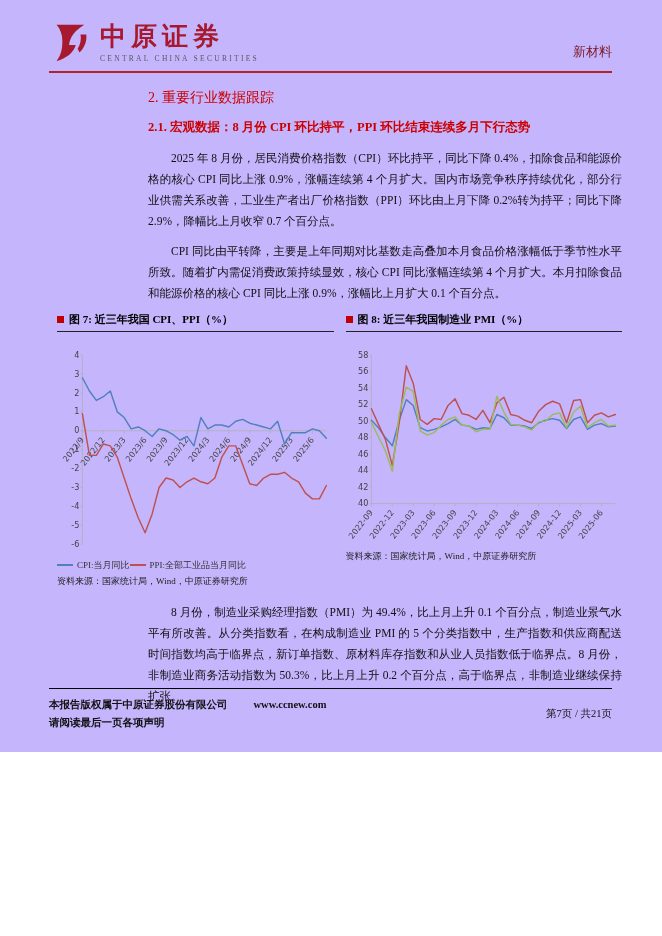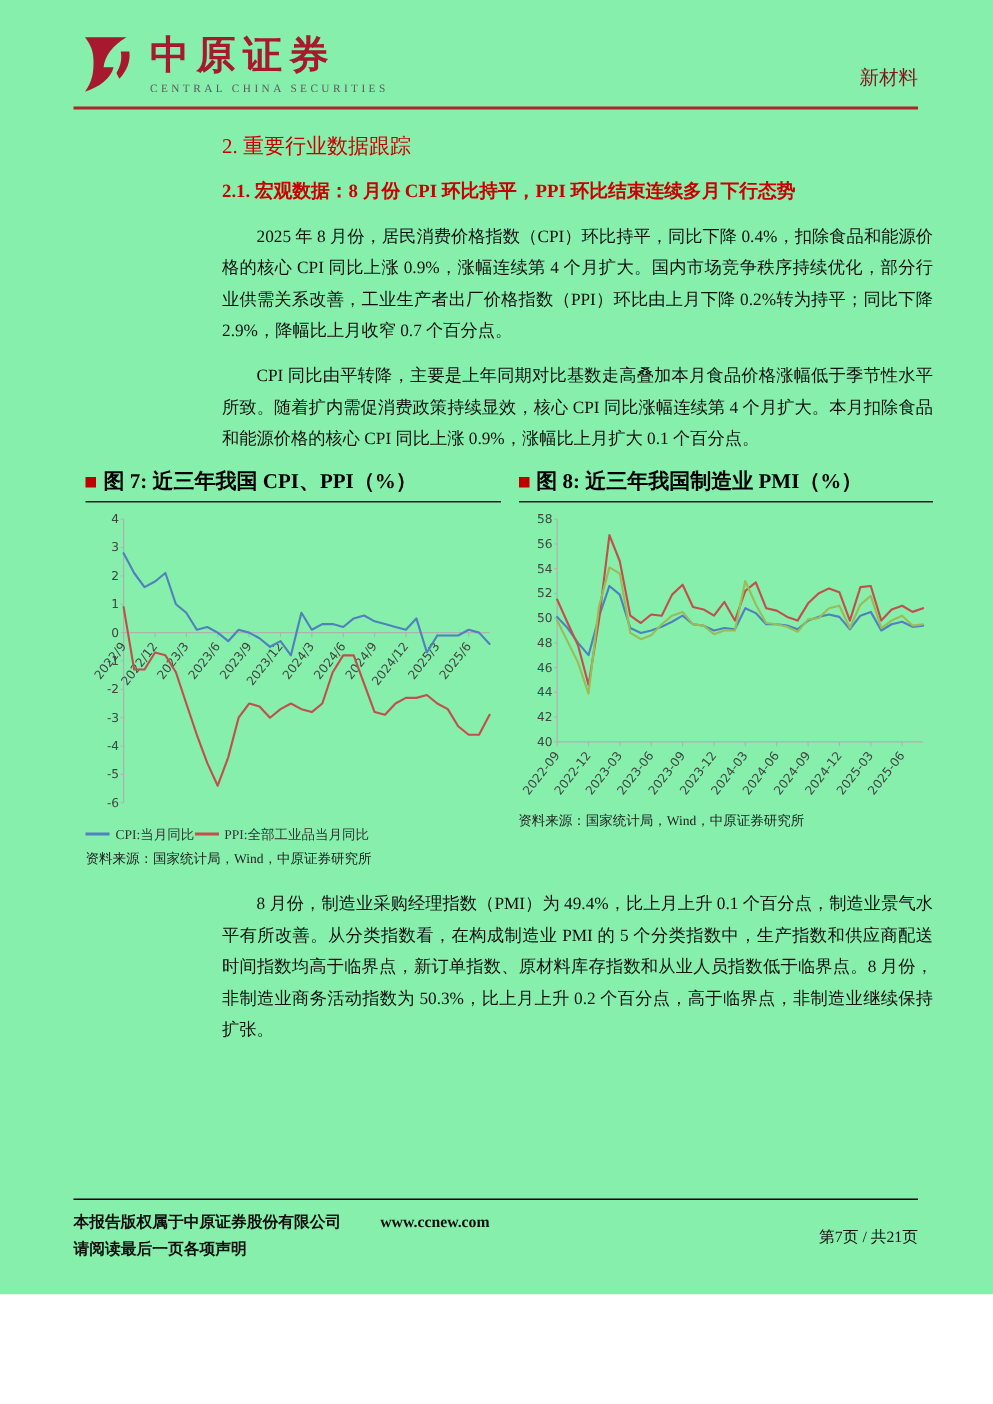--- a/index.html
+++ b/index.html
@@ -1,18 +1,18 @@
 <!DOCTYPE html>
 <html><head>
 <meta charset="utf-8">
 <style>
   * { margin:0; padding:0; box-sizing:border-box; }
   html,body { background:#ffffff; }
   body { font-family:"Liberation Serif","DejaVu Serif",serif; }
-  .page { position:relative; width:662px; height:863px; margin:0 auto; background:#86efac; overflow:hidden; }
+  .page { position:relative; width:662px; height:752px; margin:0 auto; background:#c4b5fd; overflow:hidden; }
 
   
   .header { padding:22px 50px 0 49px; }
   .header-row { display:flex; justify-content:space-between; align-items:flex-end; }
   .brand { display:flex; align-items:center; gap:9px; }
   .logo-svg { width:42px; height:42px; flex:none; }
   .brand-cn { font-size:26px; font-weight:bold; color:#a6192e; letter-spacing:5px; line-height:1.1; }
   .brand-en { font-size:7.5px; color:#5a5a5a; letter-spacing:2.3px; margin-top:2px; }
   .report-tag { font-size:13px; font-weight:normal; color:#7c1823; padding-bottom:3px; }
   .header-divider { height:2px; background:#b02328; margin:7px 50px 0 49px; }
@@ -20,22 +20,22 @@
   
   .content { padding:14px 40px 0 57px; }
   .text-col { margin-left:91px; }
   .section-title { color:#cc0000; font-size:14px; font-weight:normal; margin:2px 0 12px 0; }
   .subsection-title { color:#cc0000; font-size:12.5px; font-weight:bold; margin:0 0 12px 0; }
   .body-p { font-size:11.5px; line-height:1.82; color:#111; text-align:justify; text-indent:2em; margin-bottom:9px; }
 
   
   .figures { display:flex; gap:12px; margin-top:8px; }
   .figure { flex:1; min-width:0; }
-  .fig-caption { display:flex; align-items:center; gap:5px; font-size:14px; font-weight:bold; color:#000;
-                 border-bottom:1.5px solid #222; padding-bottom:4px; margin-bottom:4px; }
+  .fig-caption { display:flex; align-items:center; gap:5px; font-size:11px; font-weight:bold; color:#000;
+                 border-bottom:1.5px solid #222; padding-bottom:4px; margin-bottom:16px; }
   .bullet { width:7px; height:7px; background:#c00000; flex:none; }
   .chart { width:100%; display:block; }
   .chart text { font-family:"DejaVu Sans","Liberation Sans",sans-serif; }
   .legend { display:flex; justify-content:flex-start; align-items:center; flex-wrap:wrap;
             font-size:9px; color:#333; margin-top:2px; min-height:13px; }
   .legend-item { display:inline-flex; align-items:center; gap:4px; white-space:nowrap; }
   .legend-swatch { display:inline-block; width:16px; height:2px; }
   .legend-grid { display:grid; grid-template-columns:auto auto; justify-content:center;
                  column-gap:28px; row-gap:2px; }
   .source { font-size:9px; color:#222; margin-top:3px; }

